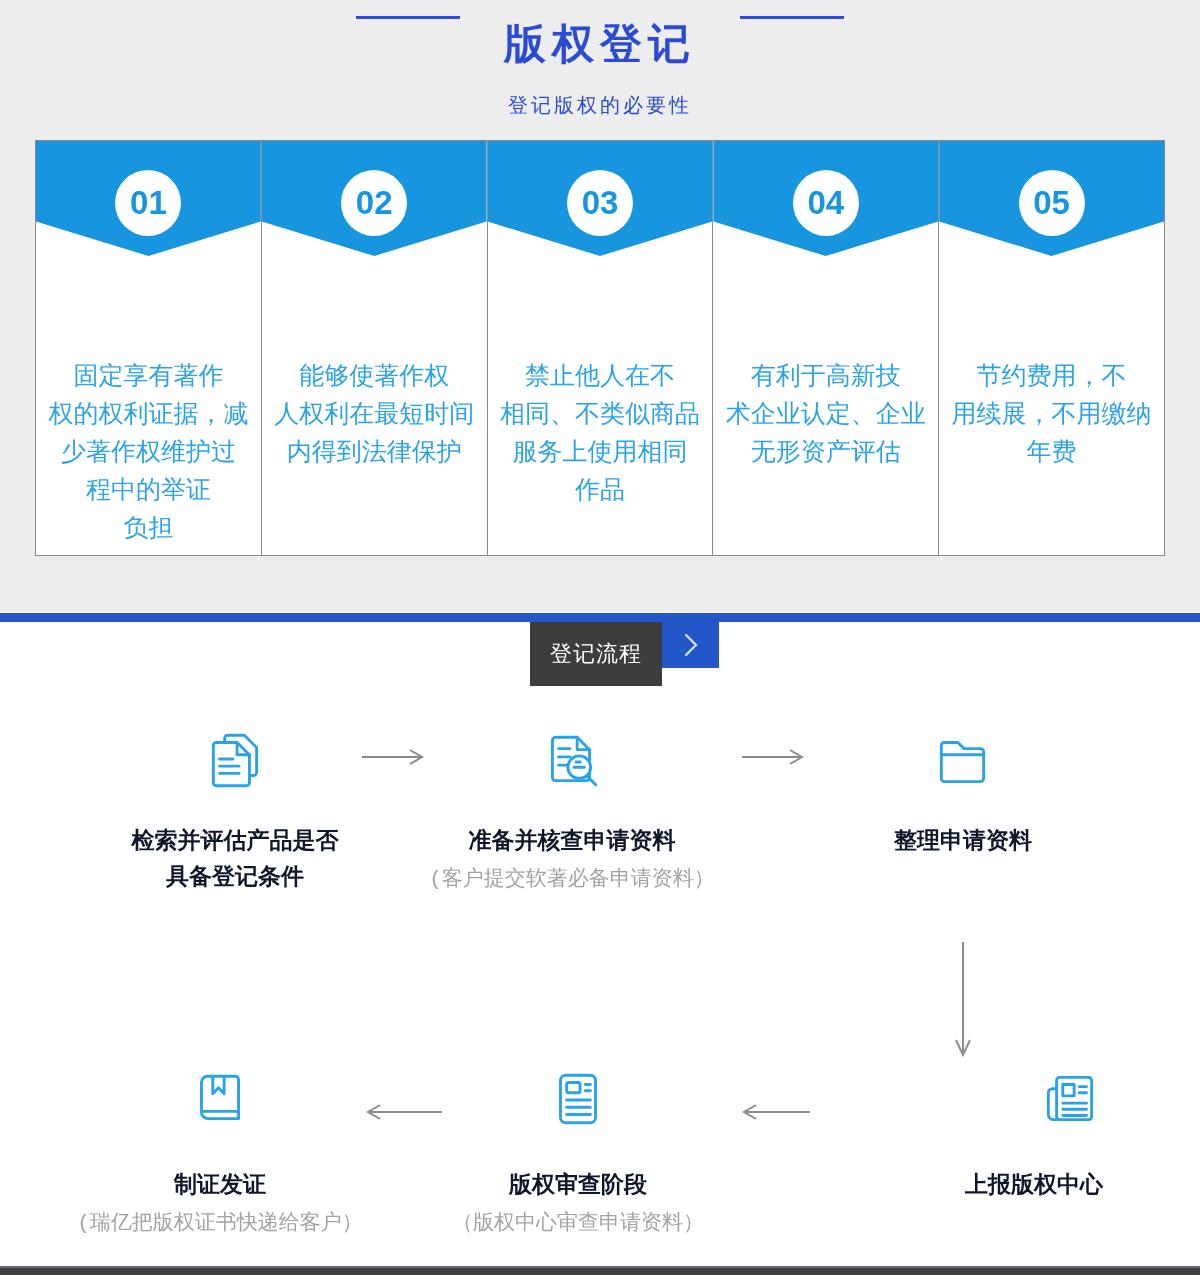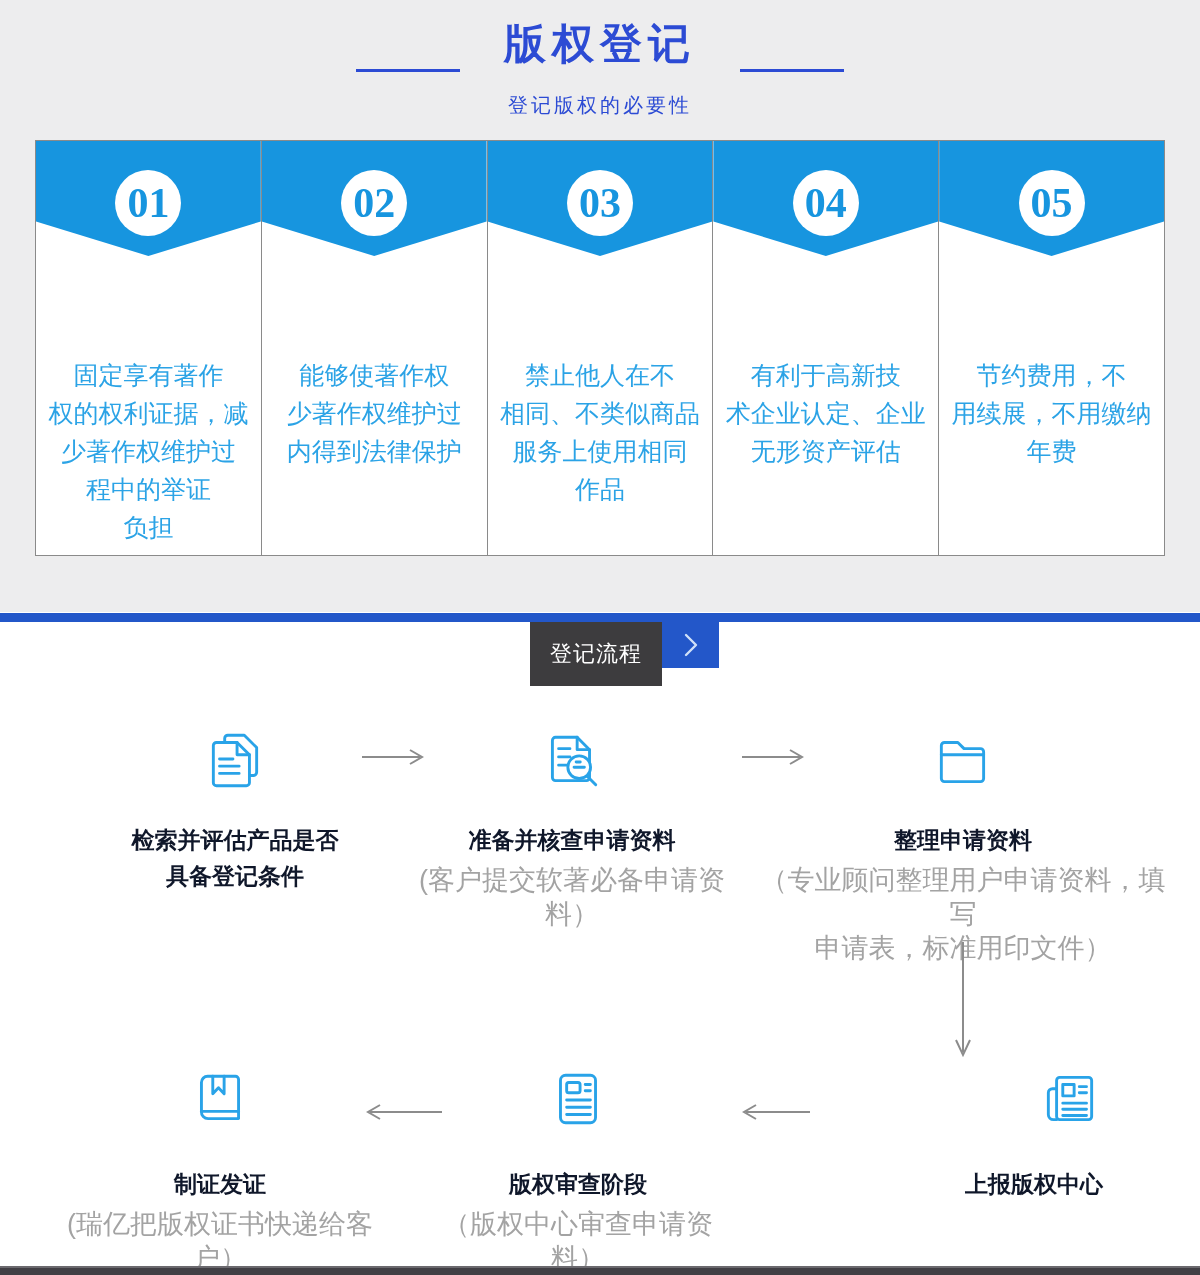--- a/index.html
+++ b/index.html
@@ -1,51 +1,51 @@
 <!DOCTYPE html>
 <html><head>
 <meta charset="utf-8">
 <style>
   * { margin:0; padding:0; box-sizing:border-box; }
   body { background:#fff; font-family:"Liberation Sans","DejaVu Sans",sans-serif; }
   #canvas { position:relative; width:1200px; height:1275px; background:#fff; overflow:hidden; margin:0 auto; }
 
   
   .top-section { position:absolute; top:0; left:0; width:1200px; height:612px; background:#ededee; }
-  .title-row { position:absolute; top:16px; left:0; width:100%; display:flex; justify-content:center; align-items:flex-end; gap:44px; }
+  .title-row { position:absolute; top:16px; left:0; width:100%; display:flex; justify-content:center; align-items:flex-start; gap:44px; }
   .title-line { width:104px; height:3px; background:#2c4bd4; }
   .page-title { font-size:42px; font-weight:bold; color:#2c4bd4; letter-spacing:6px; }
   .page-subtitle { position:absolute; top:92px; left:0; width:100%; text-align:center; font-size:20px; color:#2c4bd4; letter-spacing:3px; }
 
   
   .cards { position:absolute; top:140px; left:35px; width:1130px; height:416px; display:flex; }
   .card { flex:1 1 0; background:#fff; border:1px solid #8a8a8a; position:relative; }
   .card + .card { margin-left:-1px; }
   .card-header { position:absolute; top:0; left:0; right:0; height:115px; }
   .card-chevron { position:absolute; inset:0; background:#1795df;
     clip-path:polygon(0 0,100% 0,100% 70%,50% 100%,0 70%); }
   .num-circle { position:absolute; top:29px; left:50%; margin-left:-33px; width:66px; height:66px;
     background:#fff; border-radius:50%; text-align:center; line-height:66px;
-    font-size:42px; font-weight:600; color:#1795df;font-family:Liberation Serif, serif; }
+    font-size:33px; font-weight:600; color:#1795df; }
   .card-body { position:absolute; top:115px; left:0; right:0; bottom:0; padding:100px 4px 0;
     text-align:center; font-size:25px; line-height:38px; color:#2ba3e6; white-space:pre-line; }
 
   
   .divider-bar { position:absolute; top:613px; left:0; width:1200px; height:9px; background:#2357c9; }
   .process-tab { position:absolute; top:622px; left:530px; height:46px; display:flex; cursor:pointer; }
   .tab-label { width:132px; height:64px; background:#3d3c3e; color:#fff; font-size:22px;
     display:flex; align-items:center; justify-content:center; letter-spacing:1px; }
   .tab-arrow { width:57px; height:46px; background:#2357c9; display:flex; align-items:center; justify-content:center; }
 
   
   .step { position:absolute; text-align:center; }
   .step-icon { display:inline-block; }
   .step-title { margin-top:24px; font-size:23px; font-weight:bold; color:#0f172a; line-height:36px; white-space:pre-line; }
   .row2 .step-title { margin-top:30px; }
-  .step-sub { margin-top:5px; font-size:27px; color:#a3a3a3; line-height:34px; white-space:pre-line; }
+  .step-sub { margin-top:5px; font-size:21px; color:#a3a3a3; line-height:34px; white-space:pre-line;font-family:Liberation Mono, monospace; }
   .s1 { top:728px; left:95px;  width:280px; }
   .s2 { top:728px; left:412px; width:320px; }
   .s3 { top:728px; left:753px; width:420px; }
   .s4 { top:1066px; left:823px; width:280px;text-align:right; }
   .s5 { top:1066px; left:418px; width:320px; }
   .s6 { top:1066px; left:50px;  width:340px; }
   .flow-arrow { position:absolute; }
   .a1 { top:749px; left:362px; }
   .a2 { top:749px; left:742px; }
   .a3 { top:942px; left:955px; }
@@ -82,21 +82,21 @@
 少著作权维护过
 程中的举证
 负担</div>
       </div>
       <div class="card">
         <div class="card-header">
           <div class="card-chevron"></div>
           <div class="num-circle">02</div>
         </div>
         <div class="card-body">能够使著作权
-少著作权维护过
+人权利在最短时间
 内得到法律保护</div>
       </div>
       <div class="card">
         <div class="card-header">
           <div class="card-chevron"></div>
           <div class="num-circle">03</div>
         </div>
         <div class="card-body">禁止他人在不
 相同、不类似商品
 服务上使用相同
@@ -163,22 +163,20 @@
   </div>
 
   <div class="step s3">
     <span class="step-icon">
       <svg class="ic" width="66" height="66" viewBox="0 0 64 64">
         <path d="M11 17 a3 3 0 0 1 3-3 h13 l6 6 h16 a3 3 0 0 1 3 3 v26 a3 3 0 0 1-3 3 H14 a3 3 0 0 1-3-3 Z"></path>
         <path d="M11 26 h41"></path>
       </svg>
     </span>
     <div class="step-title">整理申请资料</div>
-    <div class="step-sub">（专业顾问整理用户申请资料，填写
-申请表，标准用印文件）</div>
   </div>
 
   <div class="step s4 row2">
     <span class="step-icon">
       <svg class="ic" width="66" height="66" viewBox="0 0 64 64">
         <path d="M19 22 h-4 a4 4 0 0 0-4 4 v21 a5 5 0 0 0 5 5 h3"></path>
         <rect x="19" y="11" width="34" height="41" rx="3"></rect>
         <rect x="25" y="18" width="11" height="11"></rect>
         <path d="M41 20 h7 M41 26 h7 M25 36 h23 M25 42 h23 M25 48 h23"></path>
       </svg>

